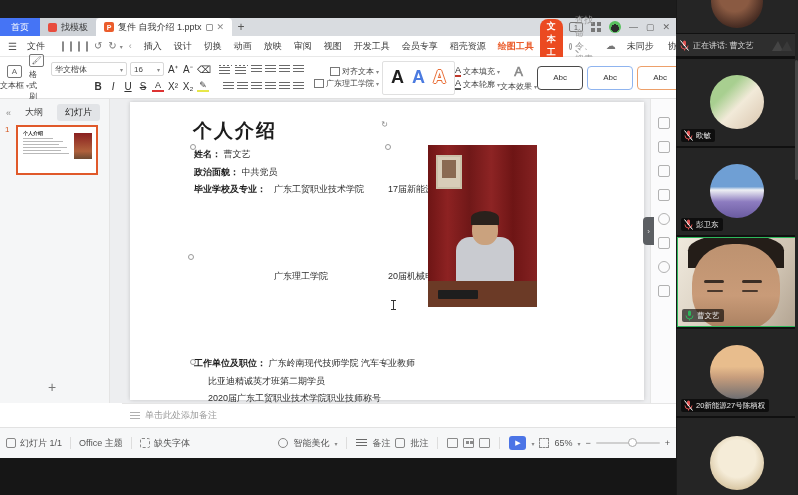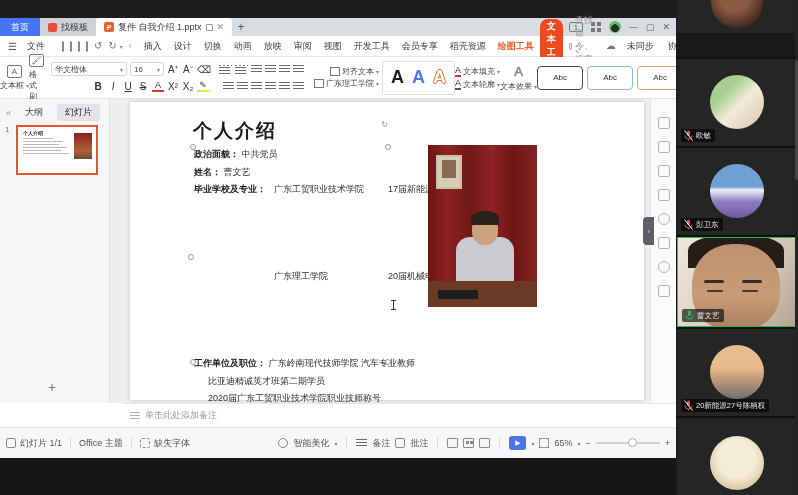--- a/index.html
+++ b/index.html
@@ -369,22 +369,22 @@
         <div class="th-line" style="width:46px"></div>
         <div class="th-photo"></div>
       </div>
       <span class="panel-plus">+</span>
     </div>
 
     <div id="canvas">
       <div id="slide">
         <div class="s-title">个人介绍</div>
         <div id="srows">
+          <div class="s-row"><b>姓名：</b> <span>曹文艺</span></div>
           <div class="s-row"><b>政治面貌：</b> <span>中共党员</span></div>
-          <div class="s-row"><b>姓名：</b> <span>曹文艺</span></div>
           <div class="s-row cols"><b class="lab">毕业学校及专业：</b><span class="t1">广东工贸职业技术学院</span><span>17届新能源汽车专业</span></div>
           <div class="s-row cols padlab"><span class="t1">广东理工学院</span><span>20届机械电子工程专业</span></div>
           <div class="s-row"><b>工作单位及职位：</b> <span>广东岭南现代技师学院 汽车专业教师</span></div>
           <div class="s-row ind"><span>比亚迪精诚英才班第二期学员</span></div>
           <div class="s-row ind"><span>2020届广东工贸职业技术学院职业技师称号</span></div>
           <div class="s-row ind"><span>曾获2018-2019年广东省职业院校新能源汽车技术与服务省赛一等奖；</span></div>
           <div class="s-row ind"><span>2019年广州市新能源校企合作协会“优秀学生”</span></div>
           <div class="s-row ind"><span>2022年获广东理工学院“优秀毕业”</span></div>
 
         </div>
@@ -461,20 +461,33 @@
 
     <div id="botdark"></div>
   </div>
 
   <div id="meet">
 
     <div class="tile t0">
       <div class="av av-moto"></div>
     </div>
 
+    <div id="speakbar">
+      <svg width="9" height="11" viewBox="0 0 9 11">
+          <rect x="3" y="0.5" width="3" height="5.5" rx="1.5" fill="#e05252"></rect>
+          <path d="M1 5.5a3.5 3.5 0 0 0 7 0" fill="none" stroke="#e05252" stroke-width="1"></path>
+          <line x1="4.5" y1="9" x2="4.5" y2="10.5" stroke="#e05252" stroke-width="1"></line>
+          <line x1="0.5" y1="0.5" x2="8.5" y2="10.5" stroke="#fff" stroke-width="1"></line>
+        </svg>
+      <span>正在讲话: 曹文艺</span>
+      <svg class="logo-wm" width="24" height="13" viewBox="0 0 24 13">
+          <path d="M2 12 L8 2 L13 12 Z" fill="#4a4a4a"></path>
+          <path d="M11 12 L17 2 L22 12 Z" fill="#3c3c3c"></path>
+        </svg>
+    </div>
 
     <div class="gap" style="top:57px"></div>
 
     <div class="tile t1">
       <div class="av av-woman"></div>
       <div class="name-tag">
         <svg width="9" height="11" viewBox="0 0 9 11">
             <rect x="3" y="0.5" width="3" height="5.5" rx="1.5" fill="#e05252"></rect>
             <path d="M1 5.5a3.5 3.5 0 0 0 7 0" fill="none" stroke="#e05252" stroke-width="1"></path>
             <line x1="4.5" y1="9" x2="4.5" y2="10.5" stroke="#e05252" stroke-width="1"></line>

